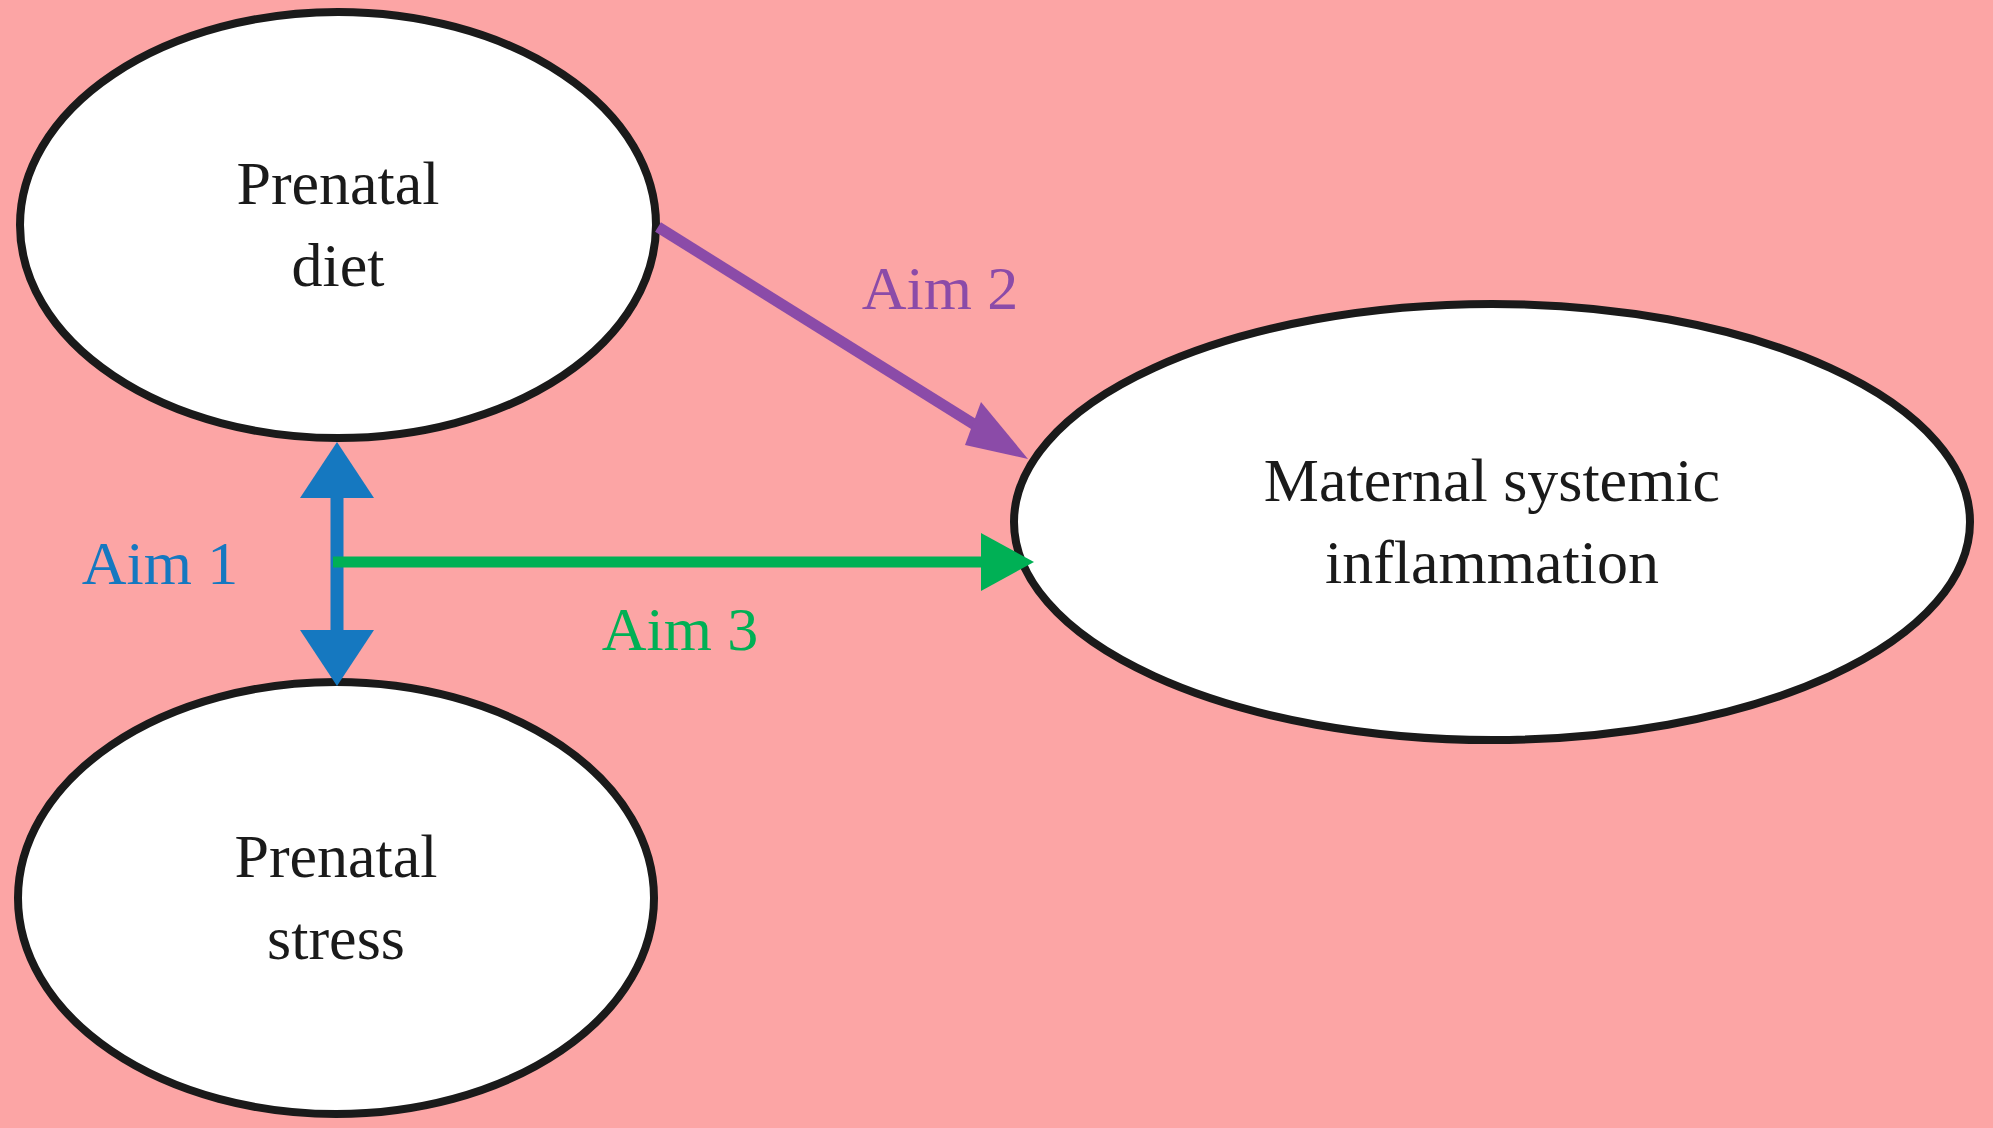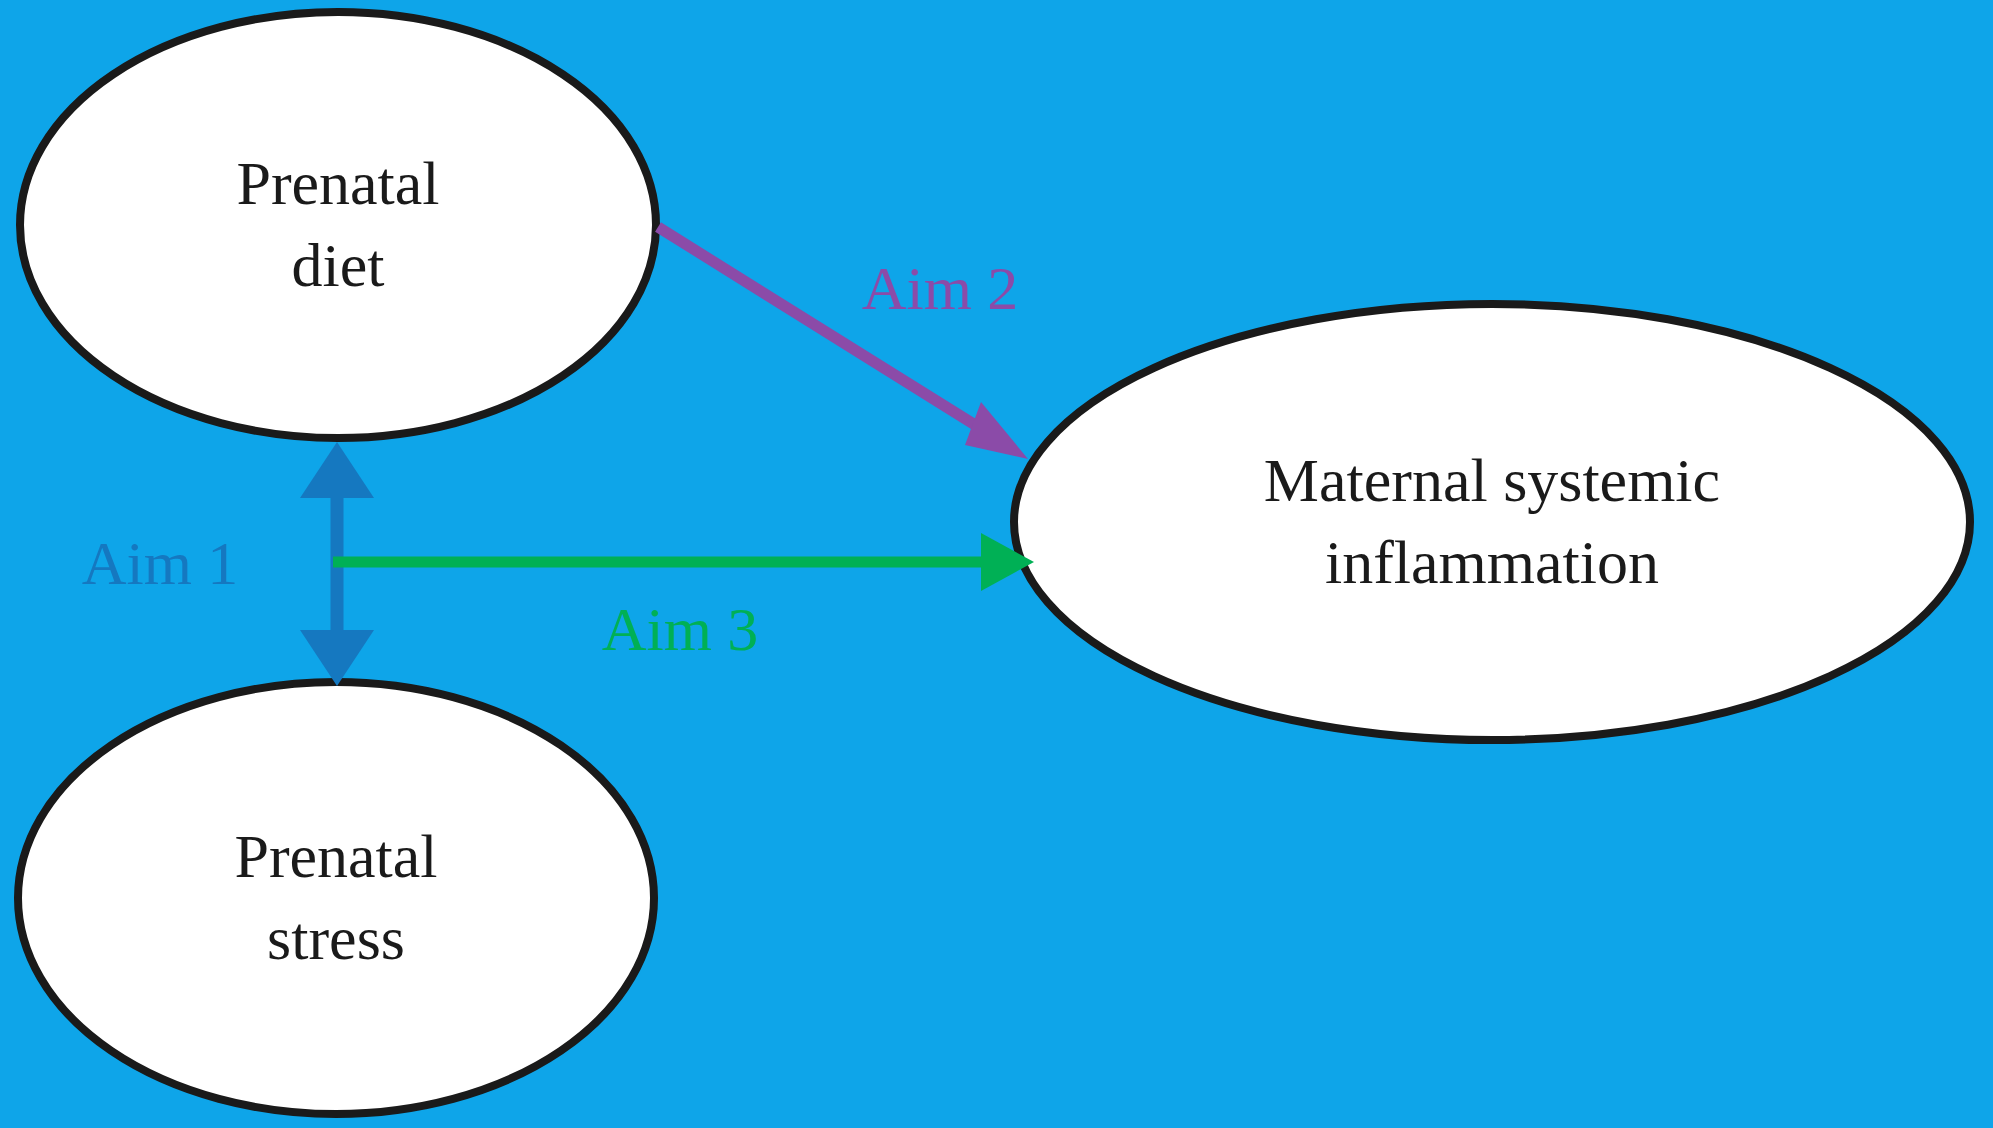--- a/index.html
+++ b/index.html
@@ -7,21 +7,21 @@
     padding: 0;
     background: #ffffff;
   }
   body {
     font-family: "Liberation Serif", "DejaVu Serif", serif;
   }
   #diagram-canvas {
     position: relative;
     width: 1993px;
     height: 1128px;
-    background: #0ea5e9;
+    background: #fca5a5;
     overflow: hidden;
   }
   #diagram-svg {
     position: absolute;
     top: 0;
     left: 0;
     width: 1993px;
     height: 1128px;
     display: block;
   }

